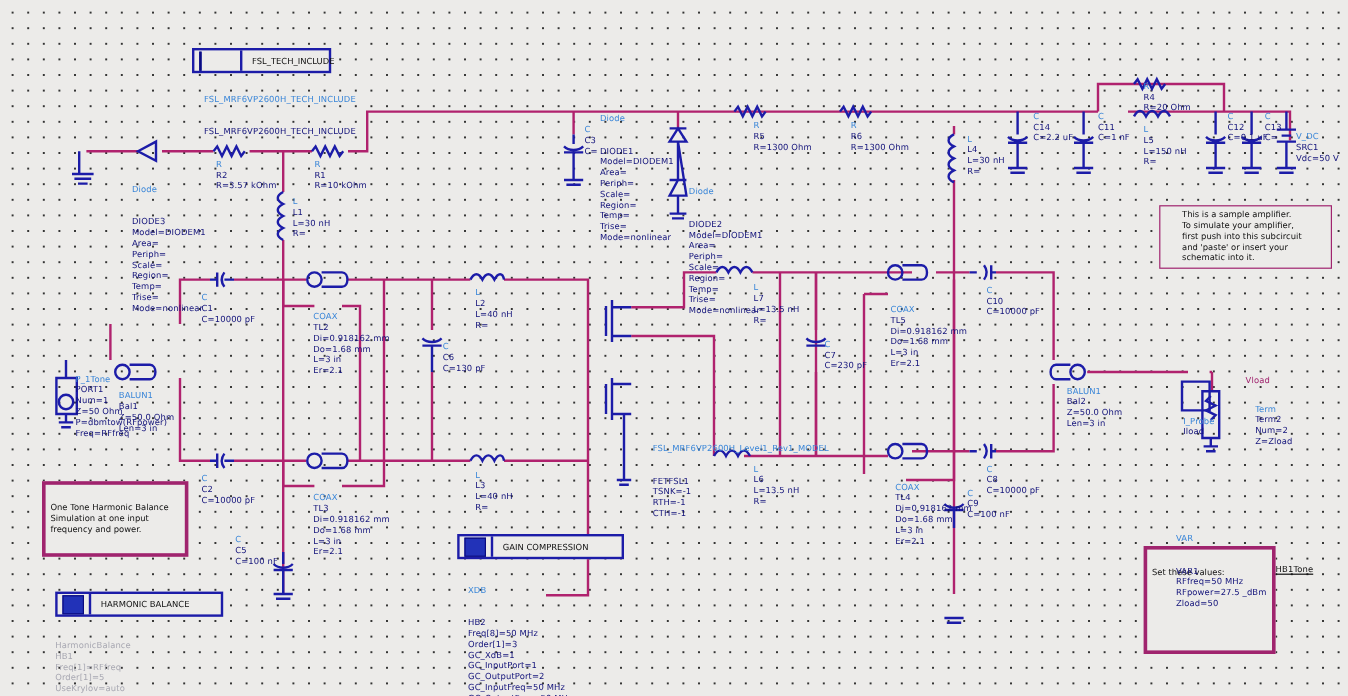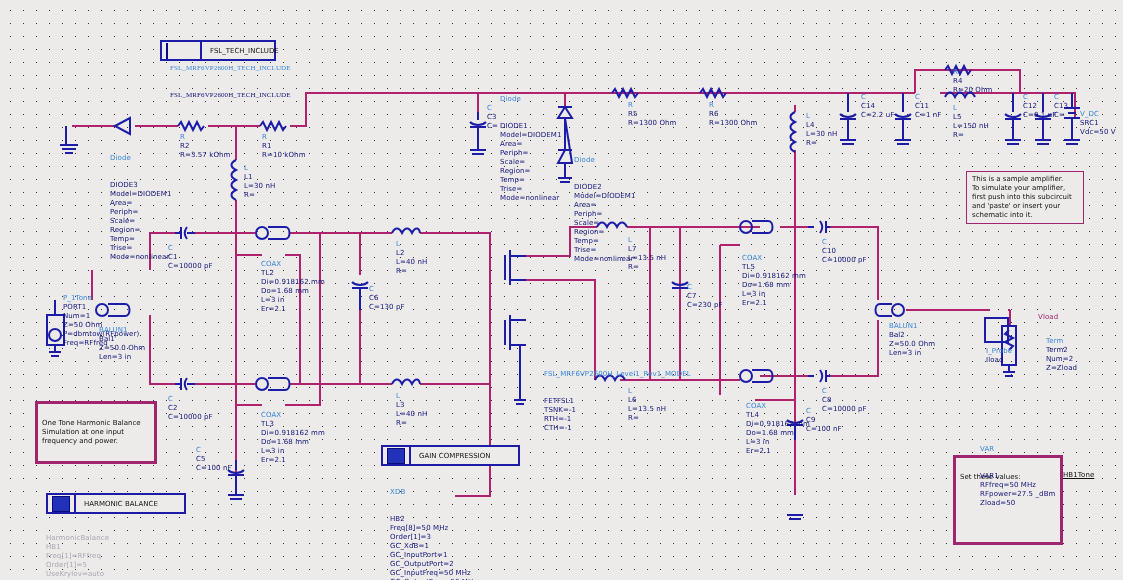--- a/index.html
+++ b/index.html
@@ -11,21 +11,21 @@
     background-size:13px 13px;background-position:4px 4px;}
   svg#wires{position:absolute;left:0;top:0;}
   .lbl{position:absolute;font-size:7px;line-height:9px;color:#12127a;white-space:pre;letter-spacing:0.1px;}
   .lbl span{display:block;}
   .lbl .t{color:#3a86d8;}
   .lbl.grey{color:#a8a8b2;}
   .box{position:absolute;border:2px solid #1c1ca8;background:#ecebe9;display:flex;align-items:center;}
   .box .ico{width:16px;height:14px;margin:0 4px;background:#2232b8;border:1px solid #0a0a80;}
   .box .txt{font-size:7px;color:#111;padding-left:8px;border-left:2px solid #1c1ca8;height:100%;display:flex;align-items:center;}
   .note{position:absolute;border:3px solid #a0246e;background:#ecebe9;font-size:7px;line-height:9px;color:#111;padding:15px 4px;}
-  .note2{position:absolute;border:1px solid #a0246e;background:#ecebe9;font-size:7px;line-height:9px;color:#111;padding:3px 5px;}
+  .note2{position:absolute;border:1px solid #a0246e;background:#ecebe9;font-size:7px;line-height:9px;color:#111;padding:3px 18px;}
 </style>
 </head>
 <body>
 
 <div id="canvas"></div>
 
 <svg id="wires" width="1123" height="580">
   <g stroke="#b0226e" stroke-width="2" fill="none">
     <path d="M72 126 H115 M135 126 H178 M208 126 H260 M290 126 H306 V93 H915 M915 93 V70 H1020 V93 M940 93 H1075 V117"></path>
     <path d="M236 126 V160 M236 200 V233 M236 233 V495"></path>
@@ -90,21 +90,21 @@
       <path d="M892 304 H880 c-6 0 -6 12 0 12 H892"></path>
     <path d="M985 318 H1008 V342 H985 Z"></path>
     <path d="M1002 326 H1016 V365 H1002 Z M1009 330 l-4 4 l8 4 l-8 4 l8 4 l-4 4 M1009 365 V372 M1003 372 H1015 M1005 376 H1013"></path>
   </g>
 </svg>
 
 <div class="box" style="left:160px;top:40px;width:112px;height:17px;gap:28px;">
   <div class="ico"></div>
   <div class="txt">FSL_TECH_INCLUDE</div>
 </div>
-<div class="lbl" style="left:170px;top:46px;font-family:Liberation Serif, serif;">
+<div class="lbl" style="left:170px;top:61px;">
   <span class="t">FSL_MRF6VP2600H_TECH_INCLUDE</span>
   <span>FSL_MRF6VP2600H_TECH_INCLUDE</span>
 </div>
 
 <div class="lbl" style="left:110px;top:136px;">
   <span class="t">Diode</span>
   <span>DIODE3</span><span>Model=DIODEM1</span><span>Area=</span><span>Periph=</span><span>Scale=</span><span>Region=</span><span>Temp=</span><span>Trise=</span><span>Mode=nonlinear</span>
 </div>
 <div class="lbl" style="left:180px;top:133px;"><span class="t">R</span><span>R2</span><span>R=3.57 kOhm</span></div>
 <div class="lbl" style="left:262px;top:133px;"><span class="t">R</span><span>R1</span><span>R=10 kOhm</span></div>
@@ -131,21 +131,21 @@
 <div class="lbl" style="left:1080px;top:110px;"><span class="t">V_DC</span><span>SRC1</span><span>Vdc=50 V</span></div>
 
 <div class="note2" style="left:966px;top:171px;width:106px;">
   <div>This is a sample amplifier.</div>
     <div>To simulate your amplifier,</div>
     <div>first push into this subcircuit</div>
     <div>and 'paste' or insert your</div>
     <div>schematic into it.</div>
 </div>
 
-<div class="lbl" style="left:63px;top:294px;"><span class="t">P_1Tone</span><span>PORT1</span><span>Num=1</span><span>Z=50 Ohm</span><span>P=dbmtow(RFpower)</span><span>Freq=RFfreq</span></div>
+<div class="lbl" style="left:63px;top:312px;"><span class="t">P_1Tone</span><span>PORT1</span><span>Num=1</span><span>Z=50 Ohm</span><span>P=dbmtow(RFpower)</span><span>Freq=RFfreq</span></div>
 <div class="lbl" style="left:99px;top:326px;"><span class="t">BALUN1</span><span>Bal1</span><span>Z=50.0 Ohm</span><span>Len=3 in</span></div>
 <div class="lbl" style="left:168px;top:244px;"><span class="t">C</span><span>C1</span><span>C=10000 pF</span></div>
 <div class="lbl" style="left:168px;top:395px;"><span class="t">C</span><span>C2</span><span>C=10000 pF</span></div>
 <div class="lbl" style="left:261px;top:260px;"><span class="t">COAX</span><span>TL2</span><span>Di=0.918162 mm</span><span>Do=1.68 mm</span><span>L=3 in</span><span>Er=2.1</span></div>
 <div class="lbl" style="left:261px;top:411px;"><span class="t">COAX</span><span>TL3</span><span>Di=0.918162 mm</span><span>Do=1.68 mm</span><span>L=3 in</span><span>Er=2.1</span></div>
 <div class="lbl" style="left:396px;top:240px;"><span class="t">L</span><span>L2</span><span>L=40 nH</span><span>R=</span></div>
 <div class="lbl" style="left:396px;top:392px;"><span class="t">L</span><span>L3</span><span>L=40 nH</span><span>R=</span></div>
 <div class="lbl" style="left:369px;top:285px;"><span class="t">C</span><span>C6</span><span>C=130 pF</span></div>
 <div class="lbl" style="left:196px;top:446px;"><span class="t">C</span><span>C5</span><span>C=100 nF</span></div>
 

